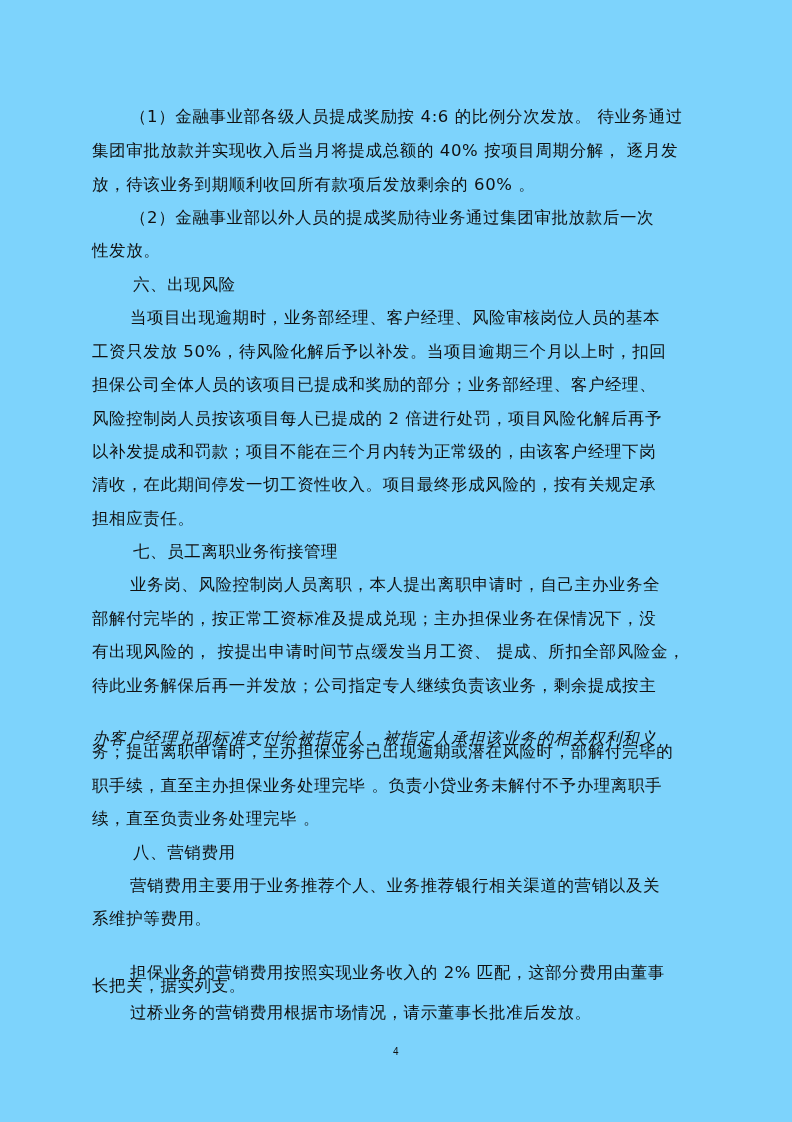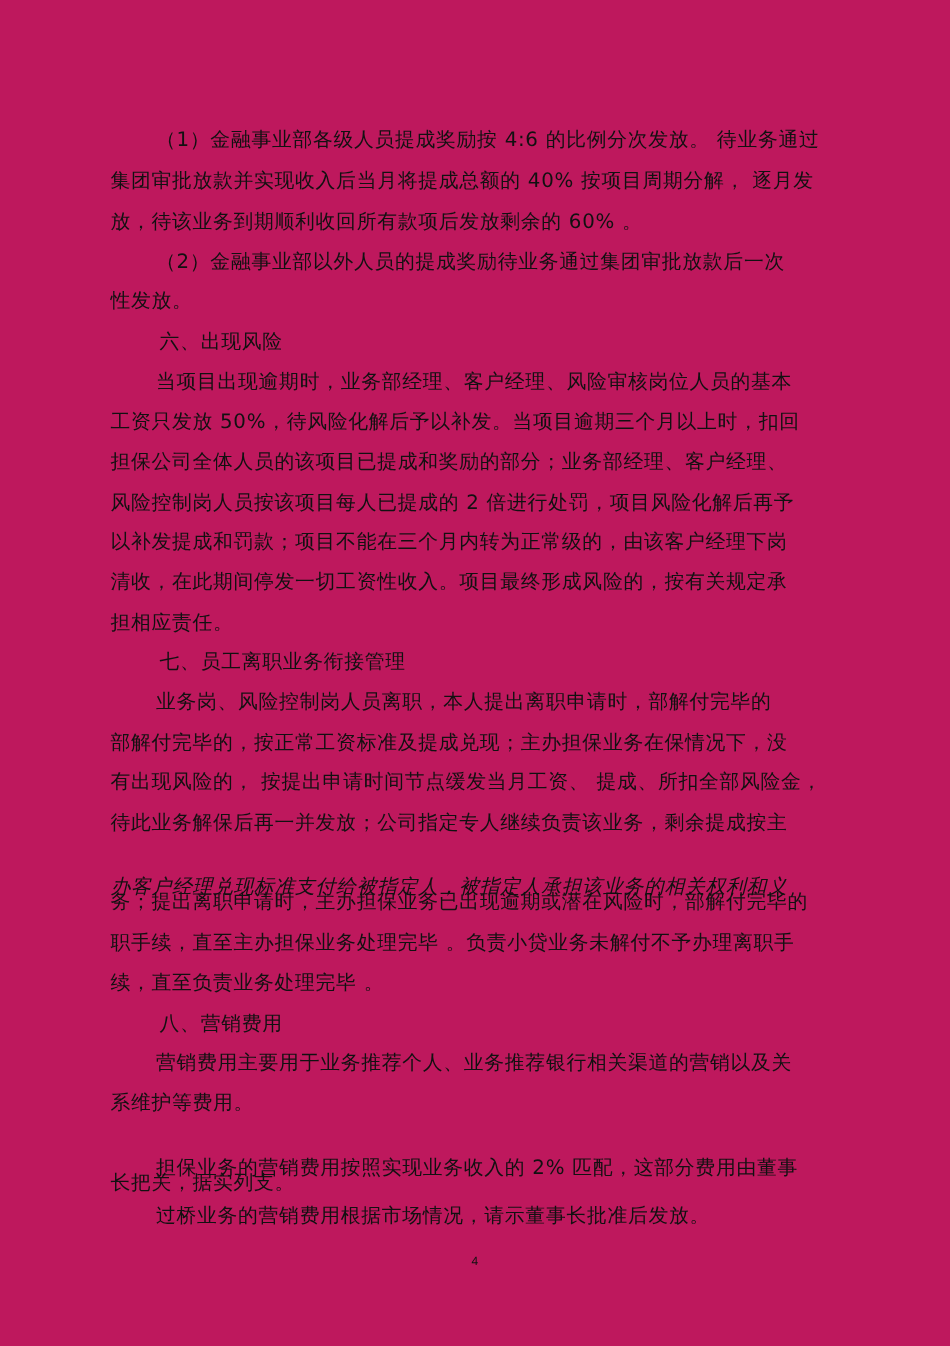--- a/index.html
+++ b/index.html
@@ -1,18 +1,18 @@
 <!DOCTYPE html>
 <html><head>
   <meta charset="utf-8">
   <style>
     html, body { margin: 0; padding: 0; background: #ffffff; }
     body { width: 792px; height: 1122px; position: relative; overflow: hidden;
            font-family: "DejaVu Sans", "Liberation Sans", sans-serif; color: #111; }
-    .page { position: absolute; left: 0; top: 0; width: 792px; height: 1122px; background: #be185d; }
+    .page { position: absolute; left: 0; top: 0; width: 792px; height: 1122px; background: #7dd3fc; }
     .line { position: absolute; left: 92px; font-size: 16.5px; line-height: 20px;
             white-space: nowrap; letter-spacing: 0.6px; }
     .indent { left: 130px; }
     .head { left: 133px; }
     .pagenum { position: absolute; left: 393px; top: 1046px; font-size: 10px; font-family: "Liberation Sans", sans-serif; }
   </style>
 </head>
 <body>
 
 <div class="page">
@@ -24,21 +24,21 @@
       <div class="line" style="top: 241px;">性发放。</div>
       <div class="line head" style="top: 275px;">六、出现风险</div>
       <div class="line indent" style="top: 308px;">当项目出现逾期时，业务部经理、客户经理、风险审核岗位人员的基本</div>
       <div class="line" style="top: 342px;">工资只发放  50%，待风险化解后予以补发。当项目逾期三个月以上时，扣回</div>
       <div class="line" style="top: 375px;">担保公司全体人员的该项目已提成和奖励的部分；业务部经理、客户经理、</div>
       <div class="line" style="top: 409px;">风险控制岗人员按该项目每人已提成的     2 倍进行处罚，项目风险化解后再予</div>
       <div class="line" style="top: 442px;">以补发提成和罚款；项目不能在三个月内转为正常级的，由该客户经理下岗</div>
       <div class="line" style="top: 475px;">清收，在此期间停发一切工资性收入。项目最终形成风险的，按有关规定承</div>
       <div class="line" style="top: 509px;">担相应责任。</div>
       <div class="line head" style="top: 542px;">七、员工离职业务衔接管理</div>
-      <div class="line indent" style="top: 575px;">业务岗、风险控制岗人员离职，本人提出离职申请时，部解付完毕的</div>
+      <div class="line indent" style="top: 575px;">业务岗、风险控制岗人员离职，本人提出离职申请时，自己主办业务全</div>
       <div class="line" style="top: 609px;">部解付完毕的，按正常工资标准及提成兑现；主办担保业务在保情况下，没</div>
       <div class="line" style="top: 642px;">有出现风险的， 按提出申请时间节点缓发当月工资、   提成、所扣全部风险金，</div>
       <div class="line" style="top: 676px;">待此业务解保后再一并发放；公司指定专人继续负责该业务，剩余提成按主</div>
       <div class="line" style="top: 729px; font-style: italic;">办客户经理兑现标准支付给被指定人，被指定人承担该业务的相关权利和义</div>
       <div class="line" style="top: 742px;">务；提出离职申请时，主办担保业务已出现逾期或潜在风险时，部解付完毕的</div>
       <div class="line" style="top: 776px;">职手续，直至主办担保业务处理完毕    。负责小贷业务未解付不予办理离职手</div>
       <div class="line" style="top: 809px;">续，直至负责业务处理完毕    。</div>
       <div class="line head" style="top: 843px;">八、营销费用</div>
       <div class="line indent" style="top: 876px;">营销费用主要用于业务推荐个人、业务推荐银行相关渠道的营销以及关</div>
       <div class="line" style="top: 909px;">系维护等费用。</div>

